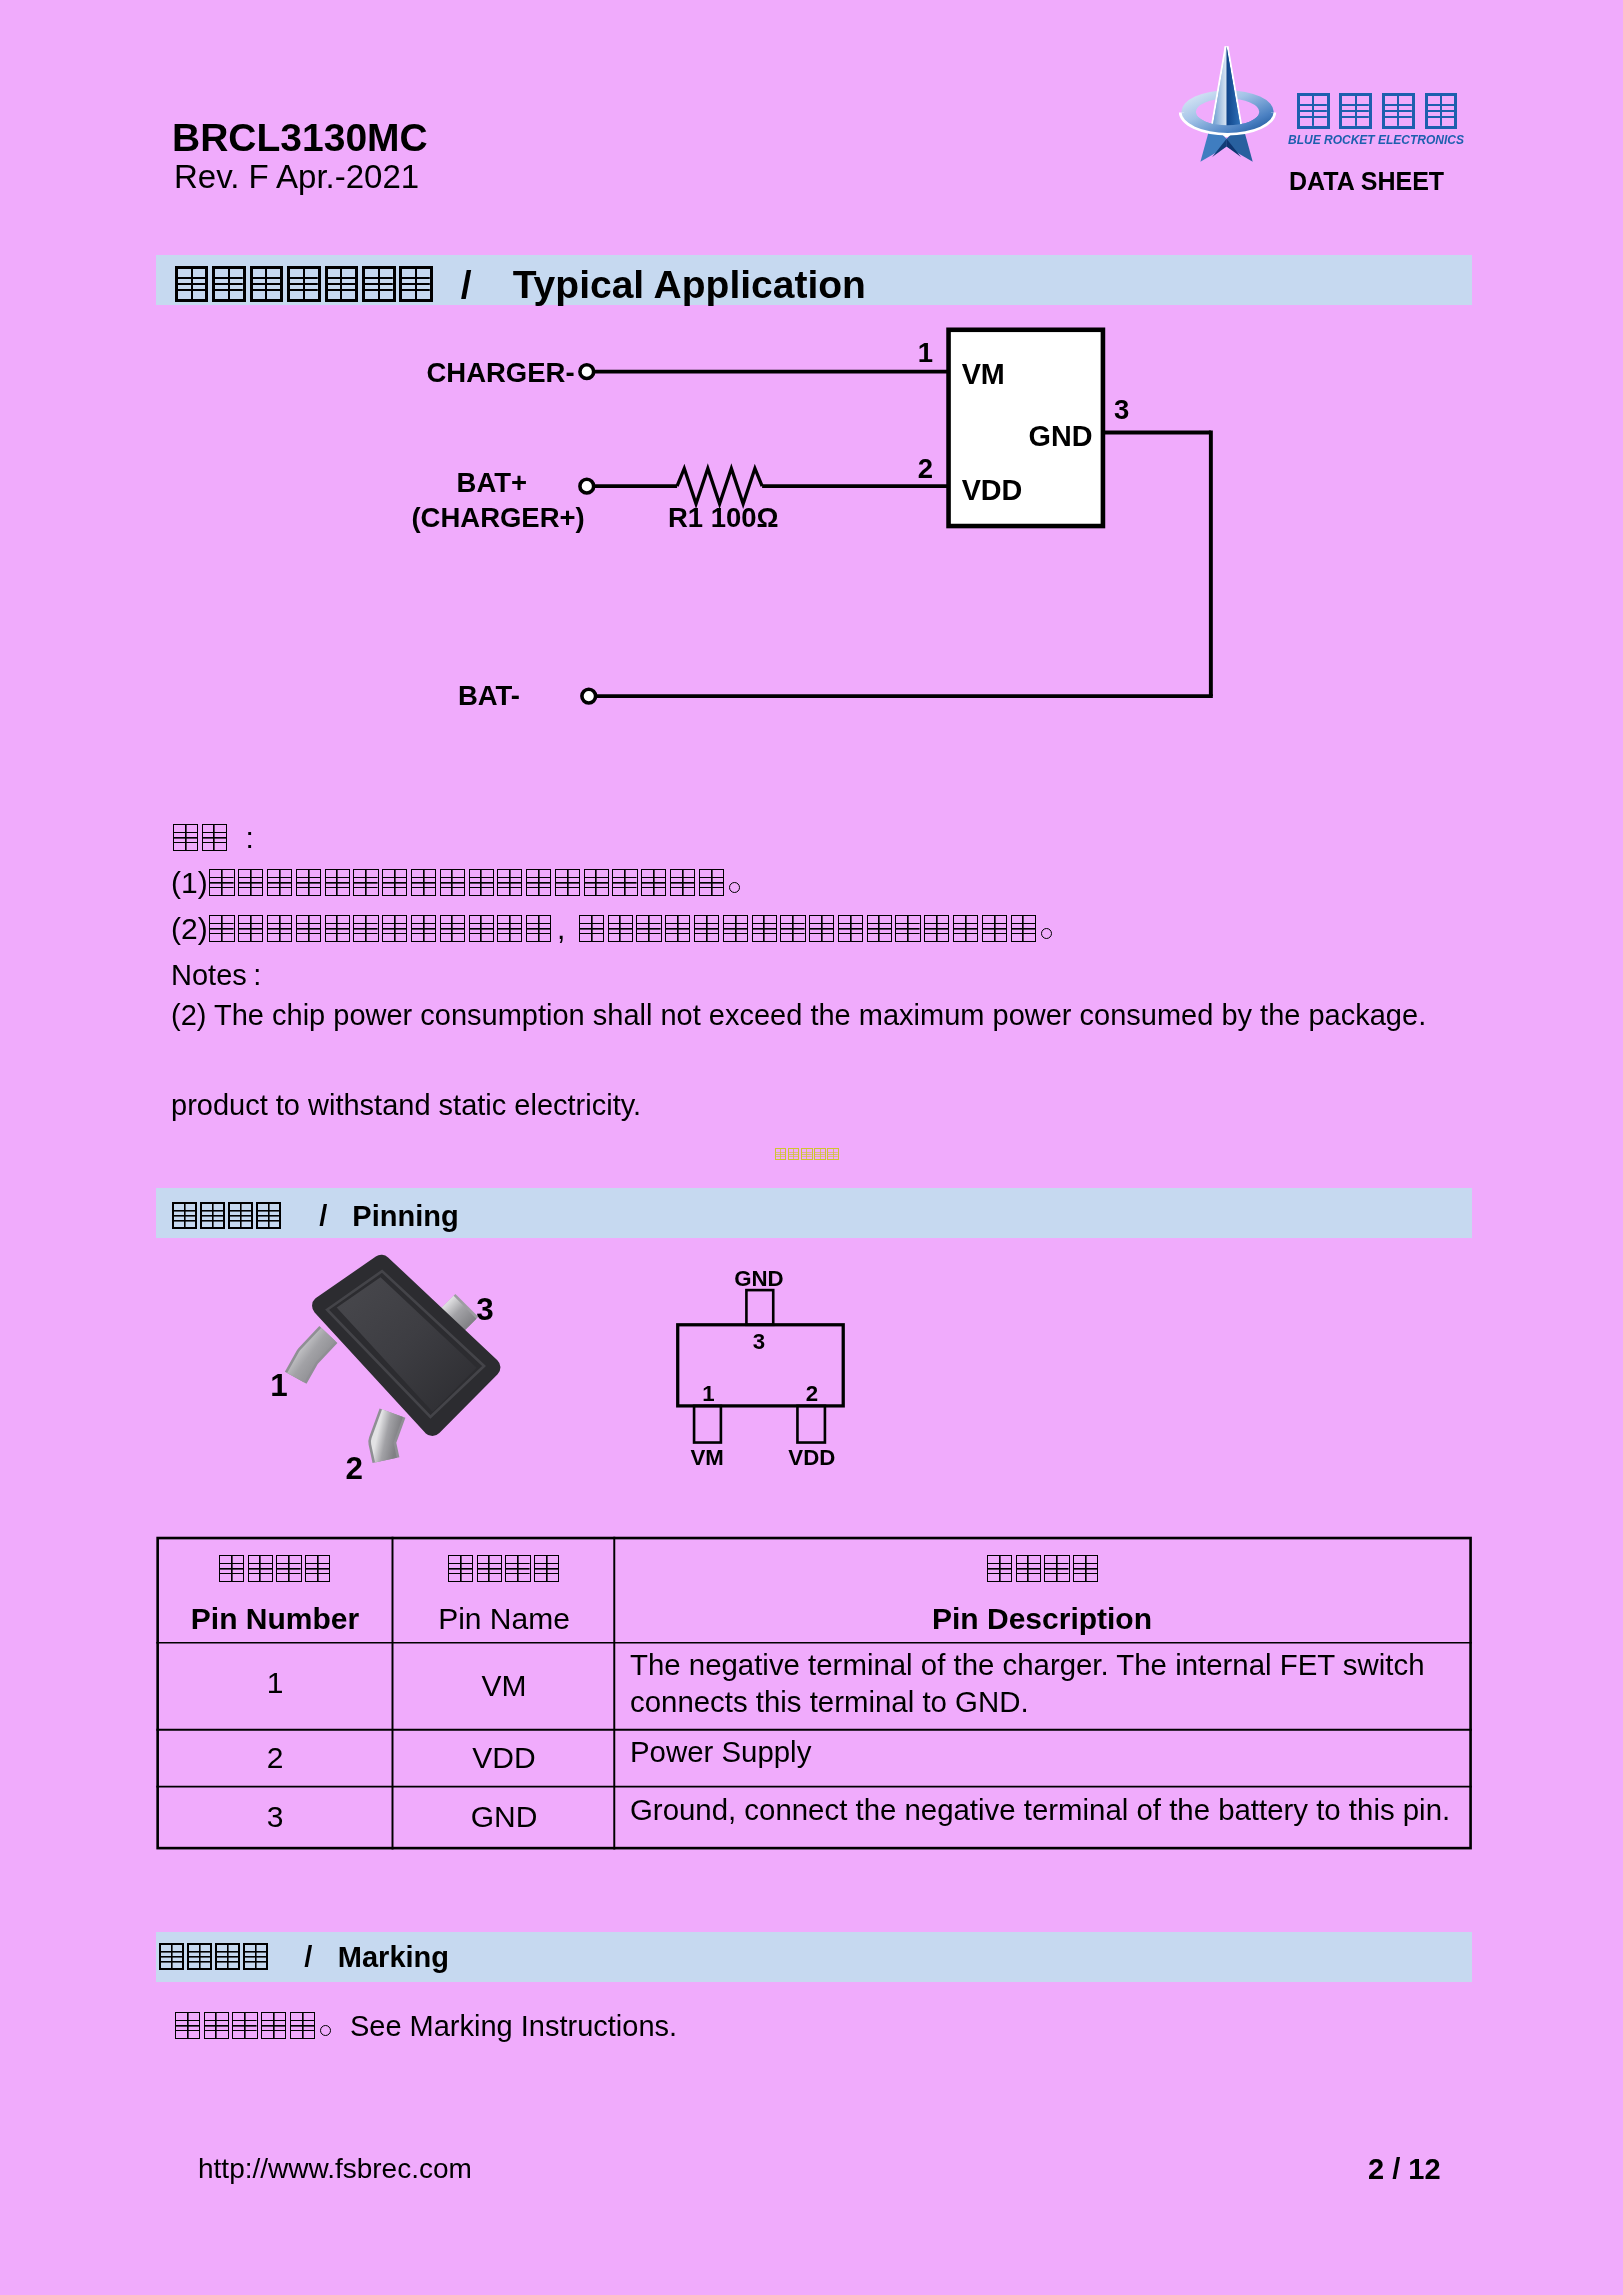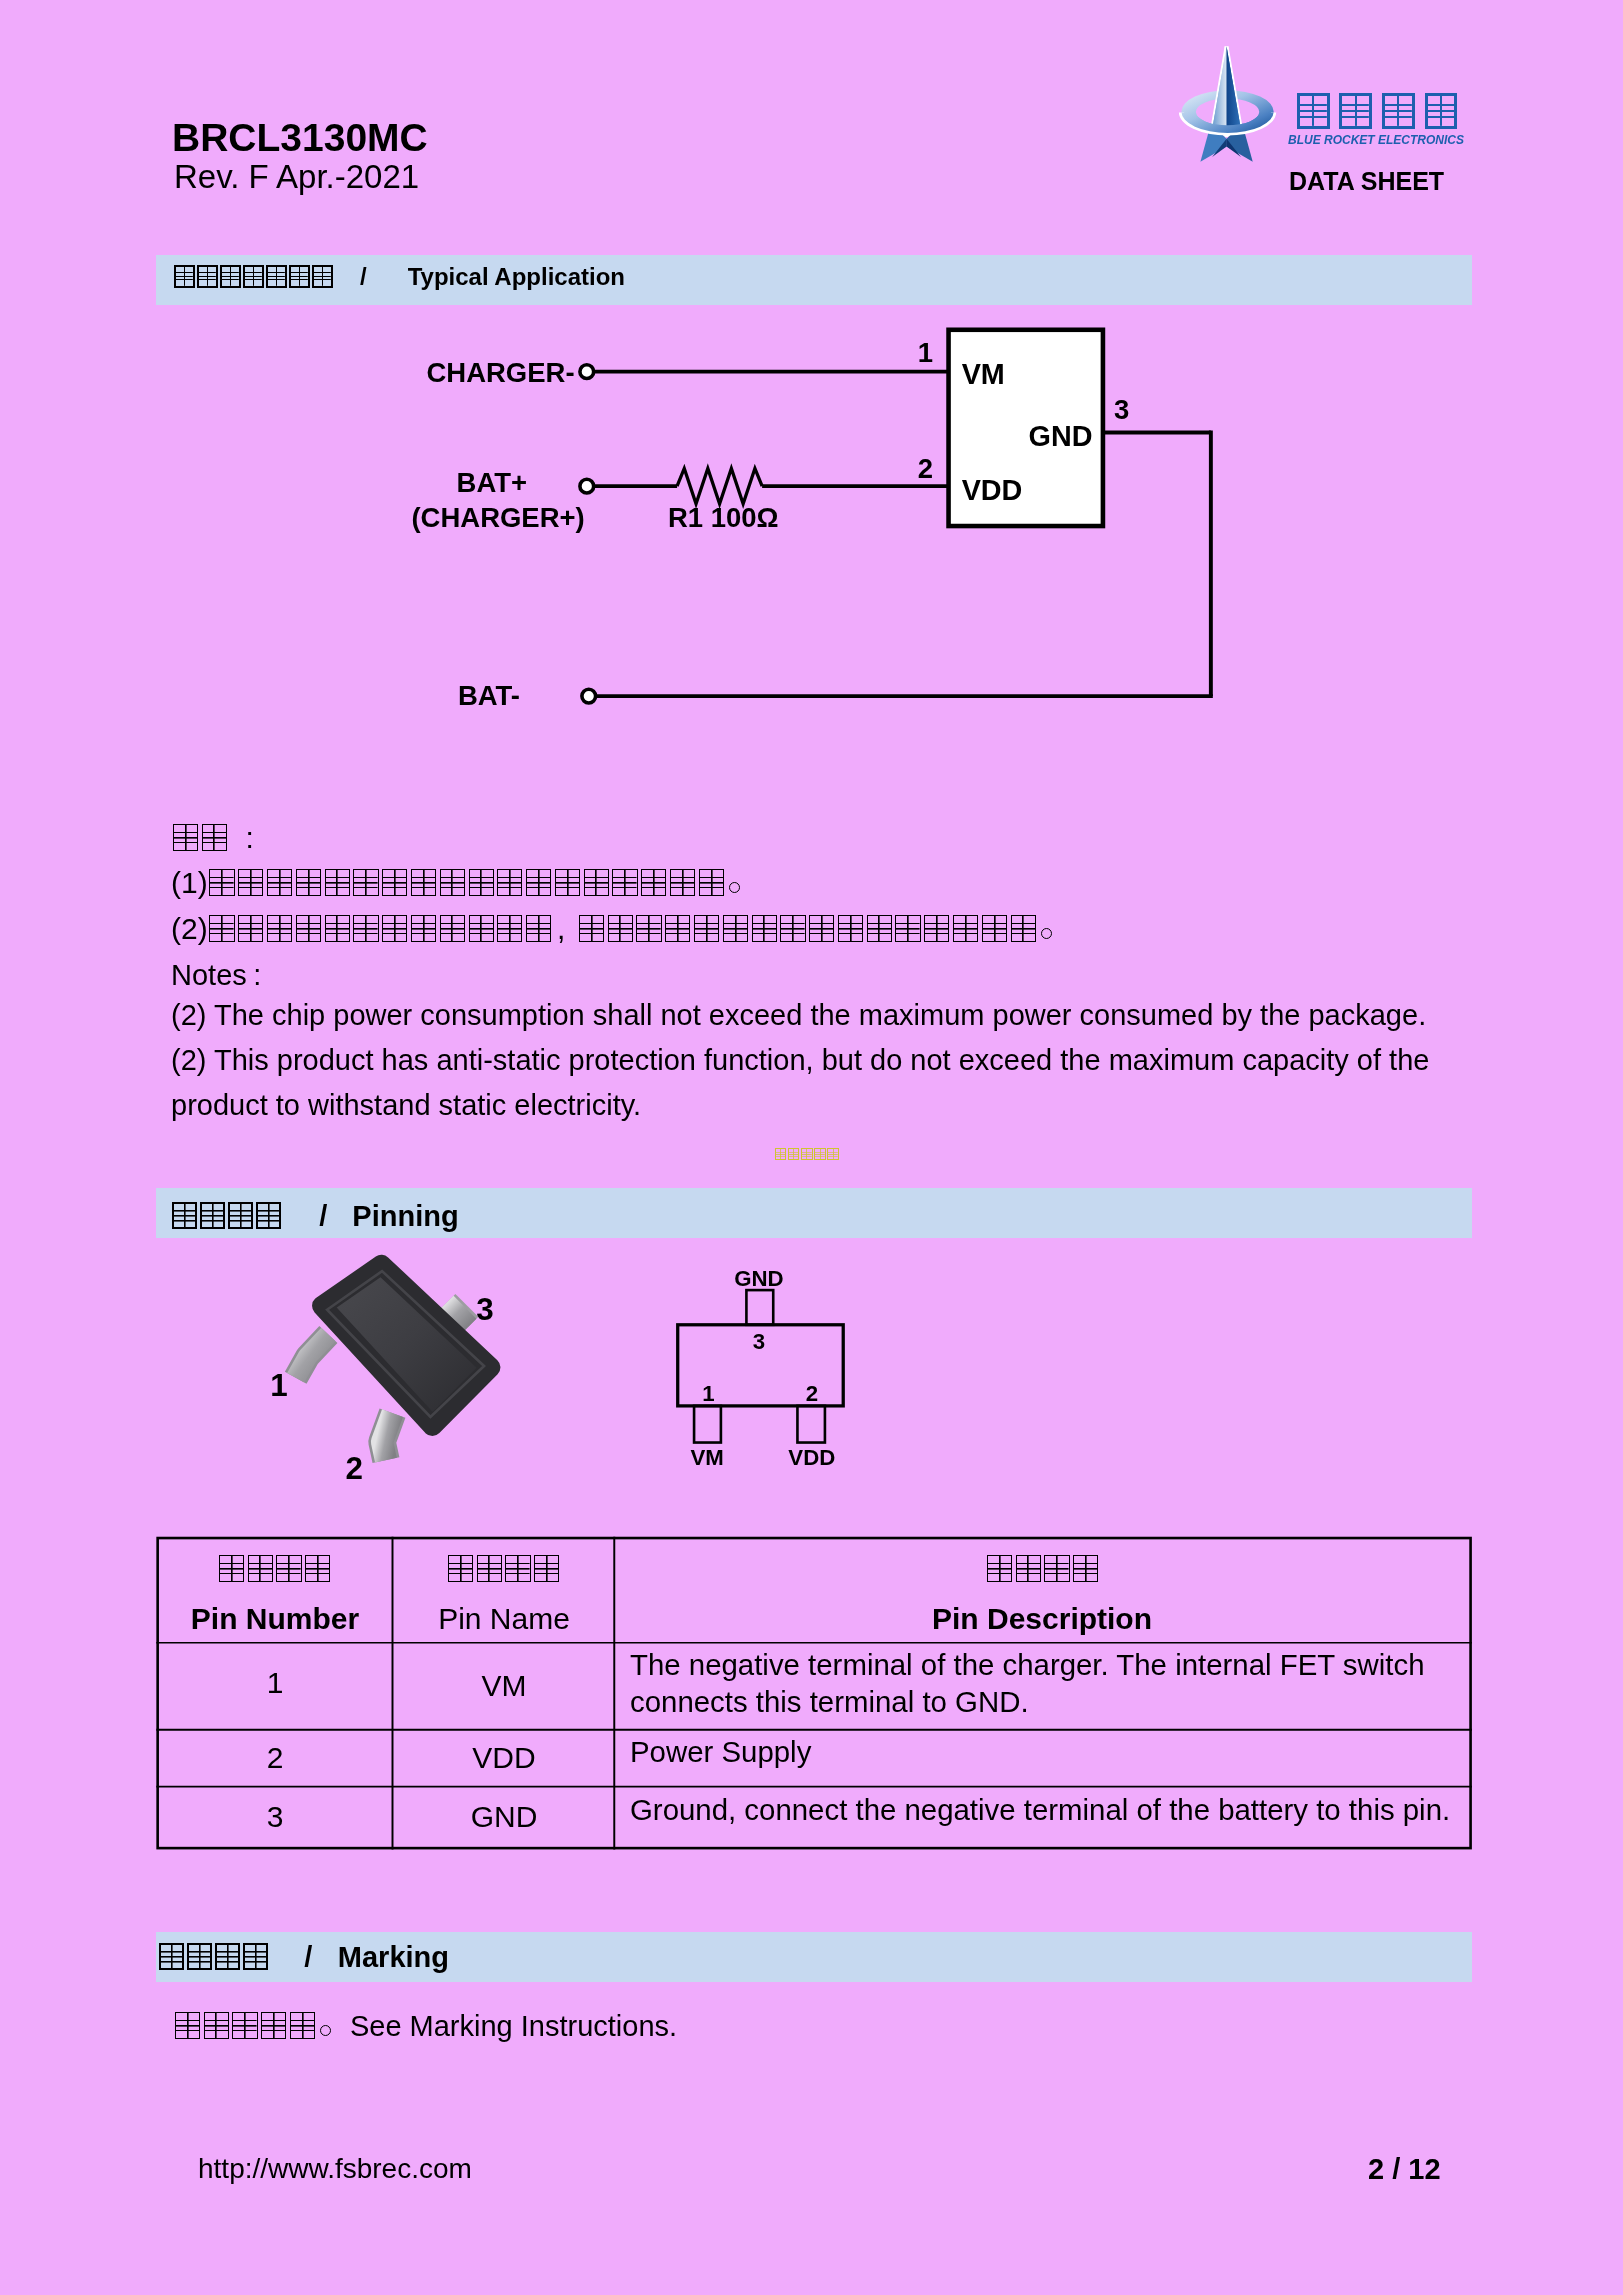--- a/index.html
+++ b/index.html
@@ -24,31 +24,30 @@
 svg text{font-family:"Liberation Sans",sans-serif}
 </style></head><body>
 <div id="page">
 
 <div class="t b" style="left:172px;top:118px;font-size:39px">BRCL3130MC</div>
 <div class="t" style="left:174px;top:160px;font-size:33px">Rev. F Apr.-2021</div>
 <div class="t b" style="left:1292px;top:93px;font-size:38px;color:#1d5fae"><i class="cjb cjbl"></i><i class="cjb cjbl"></i><i class="cjb cjbl"></i><i class="cjb cjbl"></i></div>
 <div class="t b" style="left:1288px;top:134px;font-size:12px;color:#1d5fae;font-style:italic">BLUE ROCKET ELECTRONICS</div>
 <div class="t b" style="left:1289px;top:169px;font-size:25px">DATA SHEET</div>
 <div class="bar" style="top:255px"></div>
-<div class="t b" style="left:173px;top:265px;font-size:24px"><i class="cjb"></i><i class="cjb"></i><i class="cjb"></i><i class="cjb"></i><i class="cjb"></i><i class="cjb"></i><i class="cjb"></i><span style="margin:0 41px 0 26px">/</span>Typical Application</div>
+<div class="t b" style="left:173px;top:265px;font-size:39px"><i class="cjb"></i><i class="cjb"></i><i class="cjb"></i><i class="cjb"></i><i class="cjb"></i><i class="cjb"></i><i class="cjb"></i><span style="margin:0 41px 0 26px">/</span>Typical Application</div>
 <div class="bar" style="top:1188px"></div>
 <div class="t b" style="left:171px;top:1202px;font-size:29px"><i class="cjb"></i><i class="cjb"></i><i class="cjb"></i><i class="cjb"></i><span style="margin:0 25px 0 37px">/</span>Pinning</div>
 <div class="bar" style="top:1932px"></div>
 <div class="t b" style="left:158px;top:1943px;font-size:29px"><i class="cjb"></i><i class="cjb"></i><i class="cjb"></i><i class="cjb"></i><span style="margin:0 25.5px 0 35px">/</span>Marking</div>
 <div class="t" style="left:171px;top:823px;font-size:30px"><i class="cj"></i><i class="cj"></i><span style="margin-left:17px">:</span></div>
 <div class="t" style="left:171px;top:868px;font-size:30px">(1)<i class="cj"></i><i class="cj"></i><i class="cj"></i><i class="cj"></i><i class="cj"></i><i class="cj"></i><i class="cj"></i><i class="cj"></i><i class="cj"></i><i class="cj"></i><i class="cj"></i><i class="cj"></i><i class="cj"></i><i class="cj"></i><i class="cj"></i><i class="cj"></i><i class="cj"></i><i class="cj"></i><i class="jp"></i></div>
 <div class="t" style="left:171px;top:914px;font-size:30px">(2)<i class="cj"></i><i class="cj"></i><i class="cj"></i><i class="cj"></i><i class="cj"></i><i class="cj"></i><i class="cj"></i><i class="cj"></i><i class="cj"></i><i class="cj"></i><i class="cj"></i><i class="cj"></i><span style="margin:0 11.8px 0 3.9px">,</span><i class="cj"></i><i class="cj"></i><i class="cj"></i><i class="cj"></i><i class="cj"></i><i class="cj"></i><i class="cj"></i><i class="cj"></i><i class="cj"></i><i class="cj"></i><i class="cj"></i><i class="cj"></i><i class="cj"></i><i class="cj"></i><i class="cj"></i><i class="cj"></i><i class="jp"></i></div>
 <div class="t" style="left:171px;top:961px;font-size:29px">Notes<span style="margin-left:6.5px">:</span></div>
 <div class="t" style="left:171px;top:1001px;font-size:29px">(2) The chip power consumption shall not exceed the maximum power consumed by the package.</div>
-<div class="t" style="left:171px;top:1046px;font-size:29px">(2) This product has anti-static protection function, but do not exceed the maximum capacity of the</div>
 <div class="t" style="left:171px;top:1091px;font-size:29px">product to withstand static electricity.</div>
 <div class="t" style="left:774px;top:1148px;font-size:13.7px;color:#cfc431"><i class="cj"></i><i class="cj"></i><i class="cj"></i><i class="cj"></i><i class="cj"></i></div>
 <div class="t" style="left:173px;top:2011px;font-size:30px"><i class="cj"></i><i class="cj"></i><i class="cj"></i><i class="cj"></i><i class="cj"></i><i class="jp"></i><span style="margin-left:16px;font-size:29px">See Marking Instructions.</span></div>
 <div class="t" style="left:198px;top:2155px;font-size:28px">http://www.fsbrec.com</div>
 <div class="t b" style="left:1368px;top:2155px;font-size:29px">2 / 12</div>
 <svg style="position:absolute;left:0;top:0" width="1623" height="2295" viewBox="0 0 2481 3508">
       <g stroke="#000" stroke-width="6" fill="none">
         <line x1="909" y1="568" x2="1450" y2="568"></line>
         <line x1="909" y1="743" x2="1035" y2="743"></line>
         <polyline points="1035,743 1046,716 1064,770 1082,716 1100,770 1118,716 1136,770 1154,716 1165,743" stroke-width="5"></polyline>

